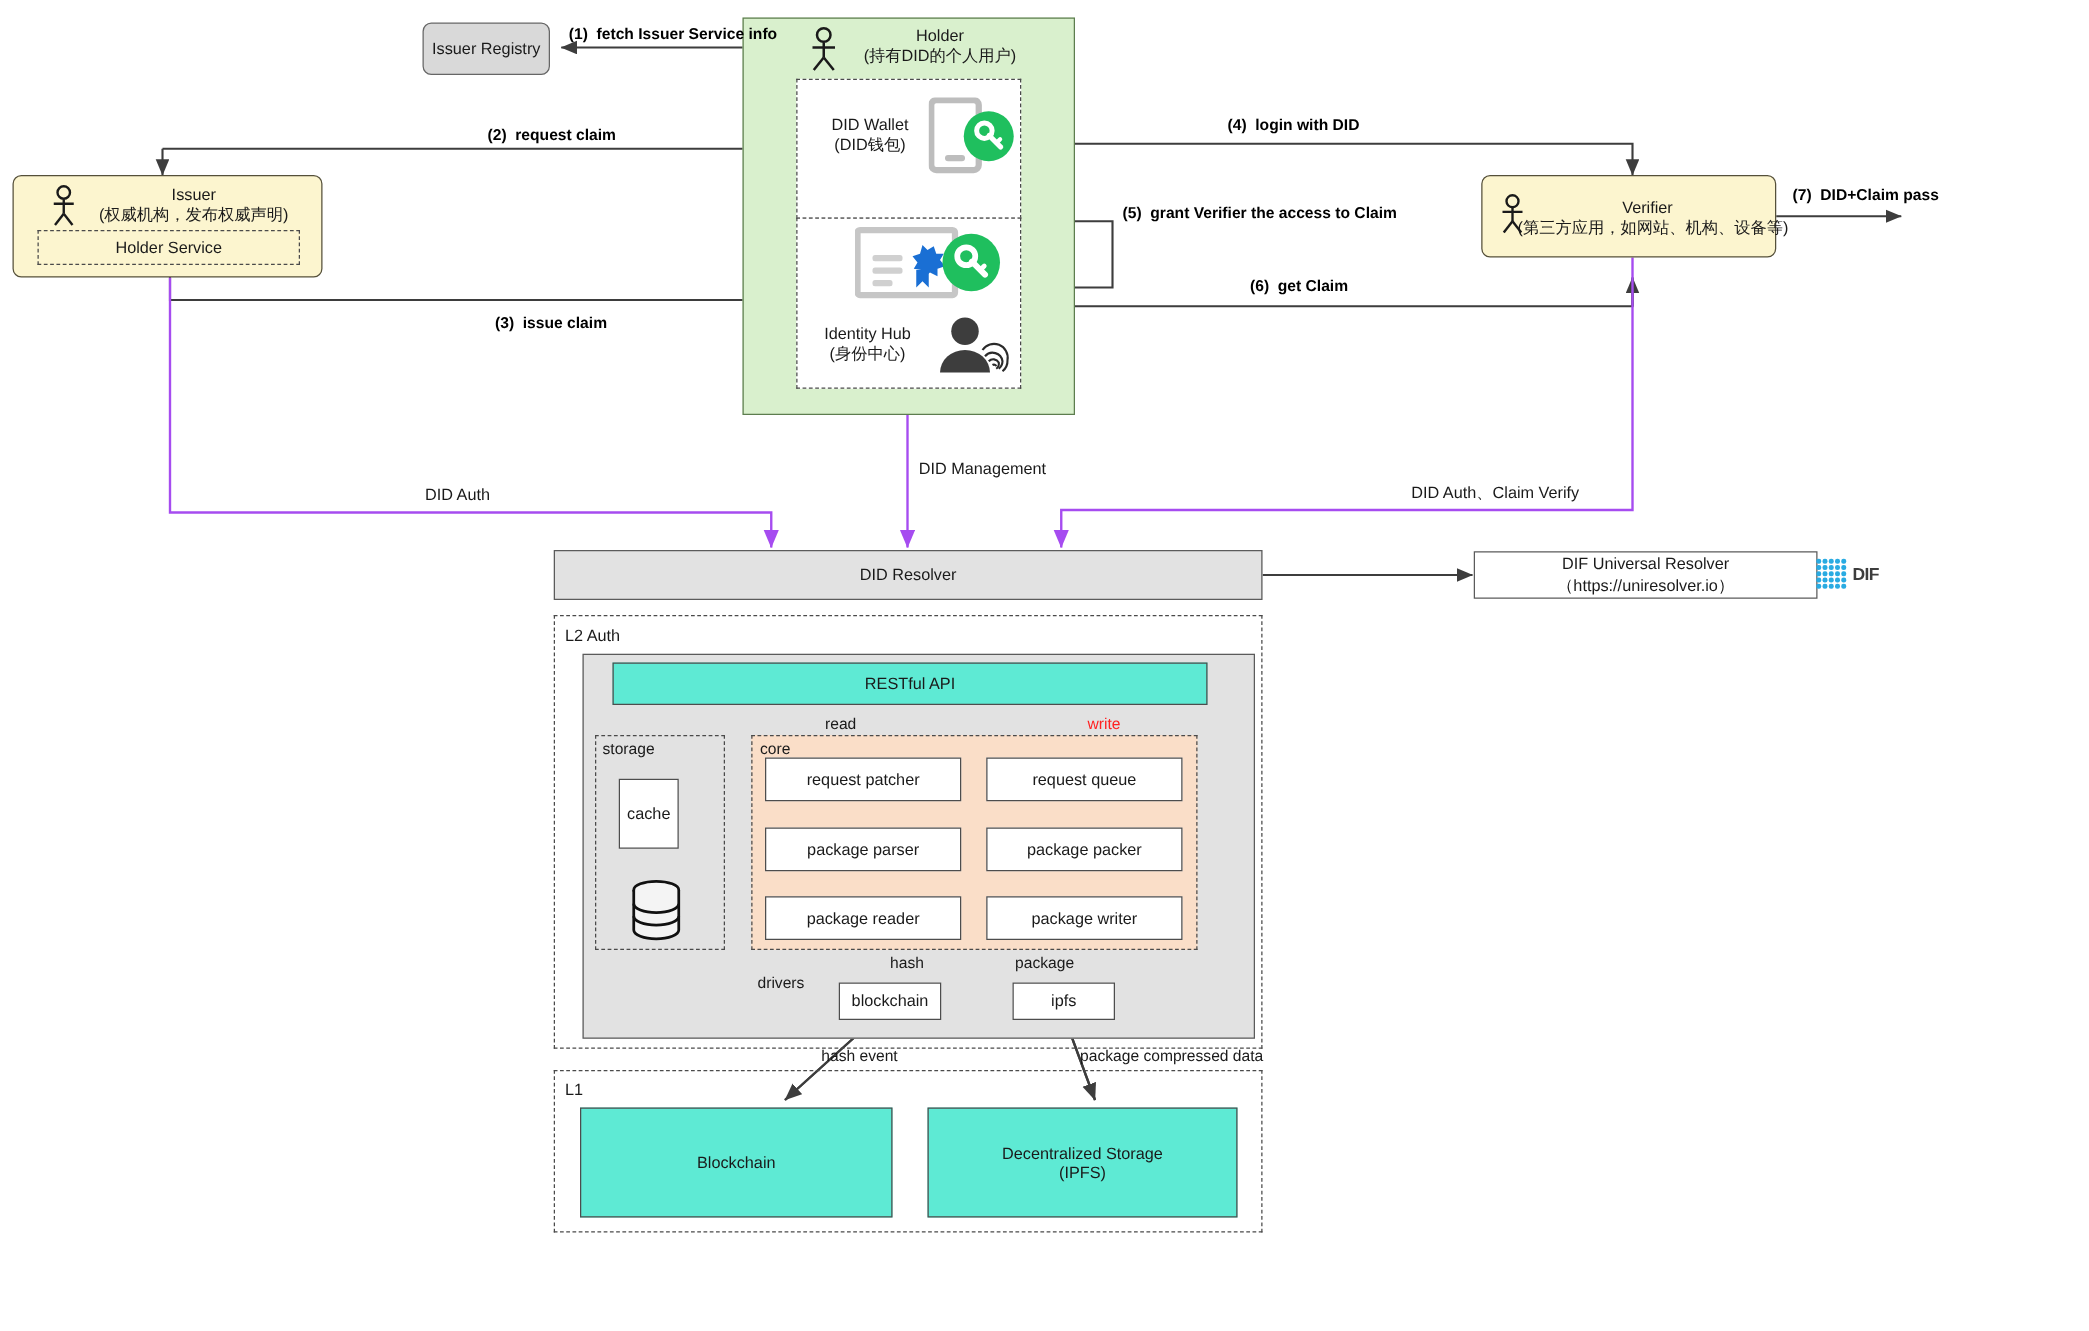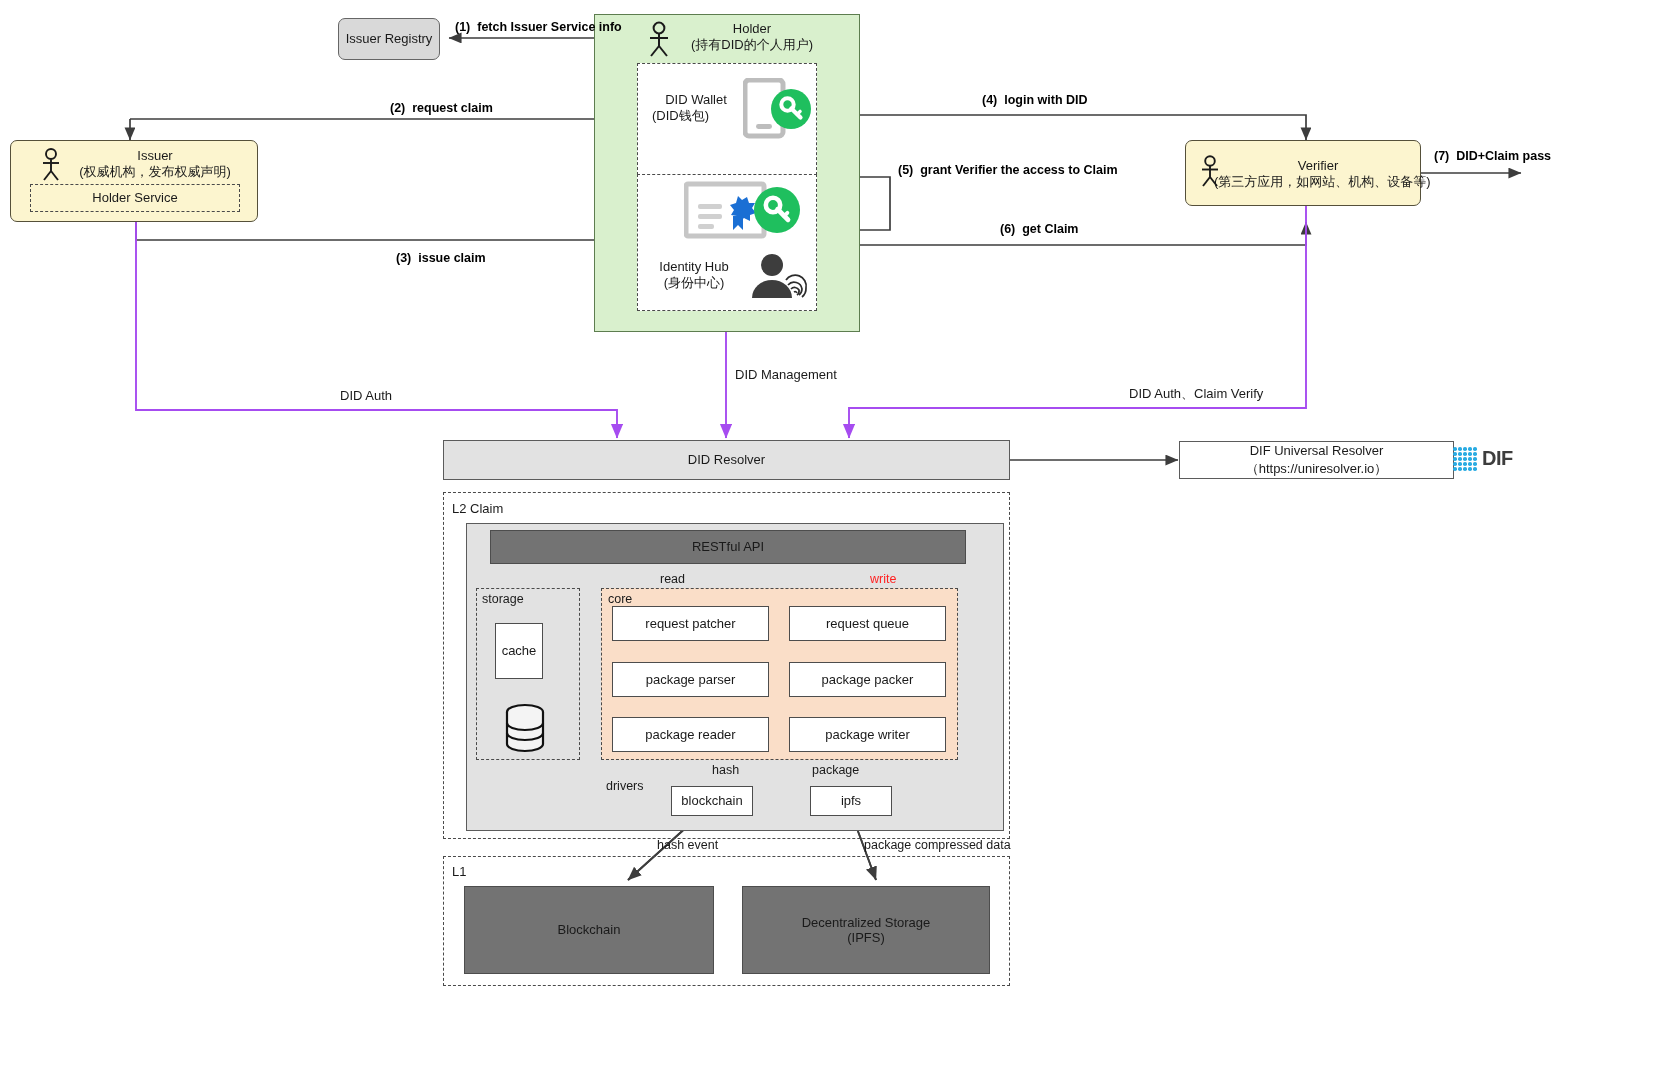--- a/index.html
+++ b/index.html
@@ -8,41 +8,41 @@
   #stage{position:relative;width:1671px;height:1065px;overflow:hidden;background:#fff;}
   #svglayer{position:absolute;left:0;top:0;width:1671px;height:1065px;}
 
   .box{position:absolute;box-sizing:border-box;display:flex;align-items:center;
        justify-content:center;text-align:center;color:#1a1a1a;line-height:1.35;}
 
   
   .f-grey  {background:#d9d9d9;border:1.6px solid #666;}
   .f-yellow{background:#fcf5cf;border:1.6px solid #55503a;border-radius:7px;}
   .f-green {background:#d9f0cd;border:1.6px solid #5d7d4f;}
-  .f-peach {background:#737373;border:1.8px solid #4d4d4d;}
+  .f-peach {background:#5eead4;border:1.8px solid #4d4d4d;}
   .f-plain {background:#ffffff;border:1.8px solid #4d4d4d;}
   .f-lgrey {background:#e2e2e2;border:1.6px solid #5b5b5b;}
   .d-dash  {background:transparent;border:1.9px dashed #4a4a4a;}
   .d-dash-peach{background:#fadec8;border:1.9px dashed #4a4a4a;}
   .d-dash-in{background:#ffffff;border:1.9px dashed #4a4a4a;}
 
   .lbl{position:absolute;color:#1a1a1a;white-space:pre;}
   .lbl-red{position:absolute;color:#000000;font-weight:bold;white-space:pre;}
   .lbl-redn{position:absolute;color:#ff2222;white-space:pre;}
   .grp-title{position:absolute;color:#1a1a1a;background:transparent;}
 
   .t12{font-size:12.5px;}
   .t13{font-size:13px;}
 
   .actor{position:absolute;}
   .icon-wrap{position:absolute;}
   .dif{position:absolute;display:flex;align-items:center;gap:5px;}
   .dif-dots{display:grid;grid-template-columns:repeat(5,3.6px);grid-auto-rows:3.6px;gap:1.5px;}
   .dif-dots i{display:block;width:3.6px;height:3.6px;background:#29abe2;border-radius:50%;}
-  .dif-text{font-size:20px;font-weight:bold;color:#3d3d3d;letter-spacing:-0.5px;}
+  .dif-text{font-size:14px;font-weight:bold;color:#3d3d3d;letter-spacing:-0.5px;}
 </style>
 </head>
 <body>
 
 <div id="stage">
 
   <svg id="svglayer" viewBox="0 0 1671 1065" xmlns="http://www.w3.org/2000/svg">
     <defs>
       <marker id="ahB" markerWidth="9" markerHeight="9" refX="7.4" refY="3.2" orient="auto" markerUnits="strokeWidth">
         <path d="M0,0 L7.6,3.2 L0,6.4 z" fill="#3d3d3d"></path>
@@ -143,21 +143,21 @@
     <line x1="14" y1="13" x2="14" y2="25" stroke="#1a1a1a" stroke-width="2"></line>
     <line x1="5" y1="17" x2="23" y2="17" stroke="#1a1a1a" stroke-width="2"></line>
     <line x1="14" y1="25" x2="6" y2="35" stroke="#1a1a1a" stroke-width="2"></line>
     <line x1="14" y1="25" x2="22" y2="35" stroke="#1a1a1a" stroke-width="2"></line>
   </svg>
   <div class="lbl t13" style="left:692px;top:21px;width:120px;text-align:center;">Holder</div>
   <div class="lbl t13" style="left:672px;top:36px;width:160px;text-align:center;">(持有DID的个人用户)</div>
 
   <div class="box d-dash-in" style="left:637px;top:63px;width:180px;height:112px;display:block;"></div>
   <div class="lbl t13" style="left:656px;top:92px;width:80px;text-align:center;">DID Wallet</div>
-  <div class="lbl t13" style="left:652px;top:107px;width:88px;text-align:left;">(DID钱包)</div>
+  <div class="lbl t13" style="left:652px;top:107px;width:88px;text-align:center;">(DID钱包)</div>
 
   <svg class="icon-wrap" style="left:743px;top:78px;" width="70" height="62" viewBox="0 0 70 62">
     <rect x="2" y="2" width="38" height="56" rx="4" fill="#ffffff" stroke="#bdbdbd" stroke-width="5"></rect>
     <rect x="13" y="46" width="16" height="5" rx="2.4" fill="#bdbdbd"></rect>
     <circle cx="48" cy="31" r="20" fill="#1fbf5e"></circle>
     <g fill="#ffffff" transform="translate(48,31)">
       <circle cx="-3.5" cy="-4.5" r="6.2" fill="none" stroke="#ffffff" stroke-width="4"></circle>
       <path d="M0.3,-0.6 L9.5,8.6" stroke="#ffffff" stroke-width="4.2" stroke-linecap="round"></path>
       <path d="M6.2,5.3 L9.1,2.4" stroke="#ffffff" stroke-width="3.4" stroke-linecap="round"></path>
     </g>
@@ -263,21 +263,21 @@
       <i></i>
         <i></i>
         <i></i>
         <i></i>
         <i></i>
     </span>
     <span class="dif-text">DIF</span>
   </div>
 
   <div class="box d-dash" style="left:443px;top:492px;width:567px;height:347px;display:block;"></div>
-  <div class="grp-title t13" style="left:452px;top:501px;">L2 Claim</div>
+  <div class="grp-title t13" style="left:452px;top:501px;">L2 Auth</div>
 
   <div class="box f-lgrey" style="left:466px;top:523px;width:538px;height:308px;display:block;"></div>
 
   <div class="box f-peach t13" style="left:490px;top:530px;width:476px;height:34px;">
     <span>RESTful API</span>
   </div>
 
   <div class="lbl t12" style="left:660px;top:572px;">read</div>
   <div class="lbl-redn t12" style="left:870px;top:572px;">write</div>
 

